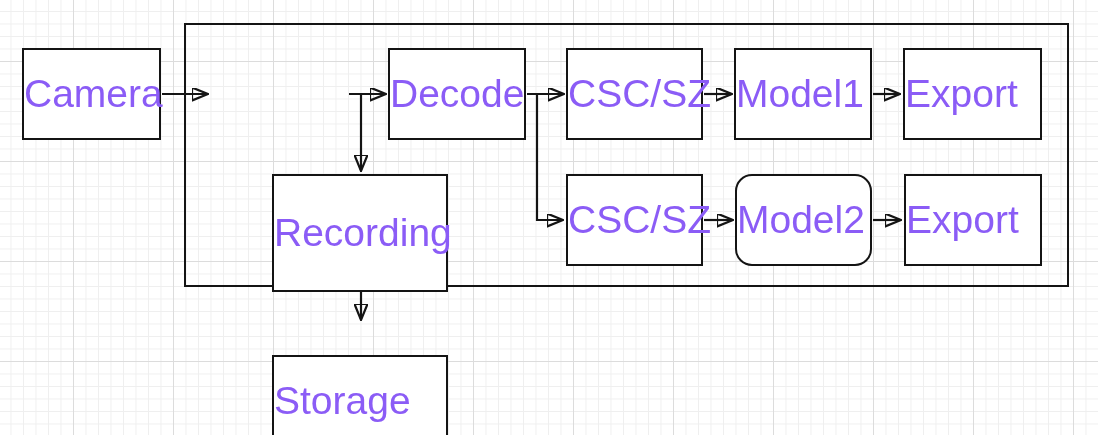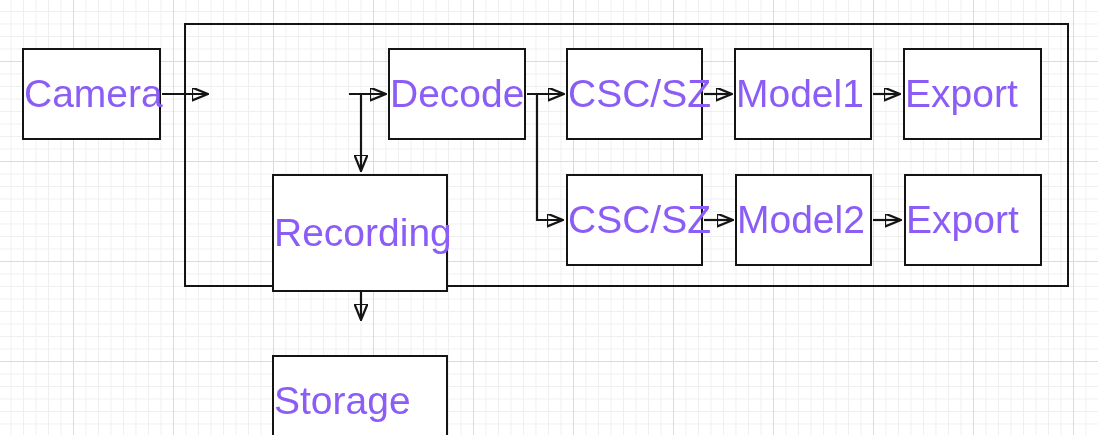--- a/index.html
+++ b/index.html
@@ -44,21 +44,21 @@
   
   #n-camera   { left: 22px;  top: 48px;  width: 139px; height: 92px; }
   #n-rtsp     { left: 210px; top: 48px;  width: 138px; height: 92px; }
   #n-decode   { left: 388px; top: 48px;  width: 138px; height: 92px; }
   #n-csc1     { left: 566px; top: 48px;  width: 137px; height: 92px; }
   #n-model1   { left: 734px; top: 48px;  width: 138px; height: 92px; }
   #n-export1  { left: 903px; top: 48px;  width: 139px; height: 92px; }
   
   #n-recording{ left: 272px; top: 174px; width: 176px; height: 118px; }
   #n-csc2     { left: 566px; top: 174px; width: 137px; height: 92px; }
-  #n-model2   { left: 735px; top: 174px; width: 137px; height: 92px; }
+  #n-model2   { left: 735px; top: 174px; width: 137px; height: 92px; border-radius: 17px; }
   #n-export2  { left: 904px; top: 174px; width: 138px; height: 92px; }
   
   #n-storage  { left: 272px; top: 323px; width: 176px; height: 92px; margin-top: 32px; }
 </style>
 </head>
 <body>
 
 <div class="canvas">
 
   <div class="frame"></div>

